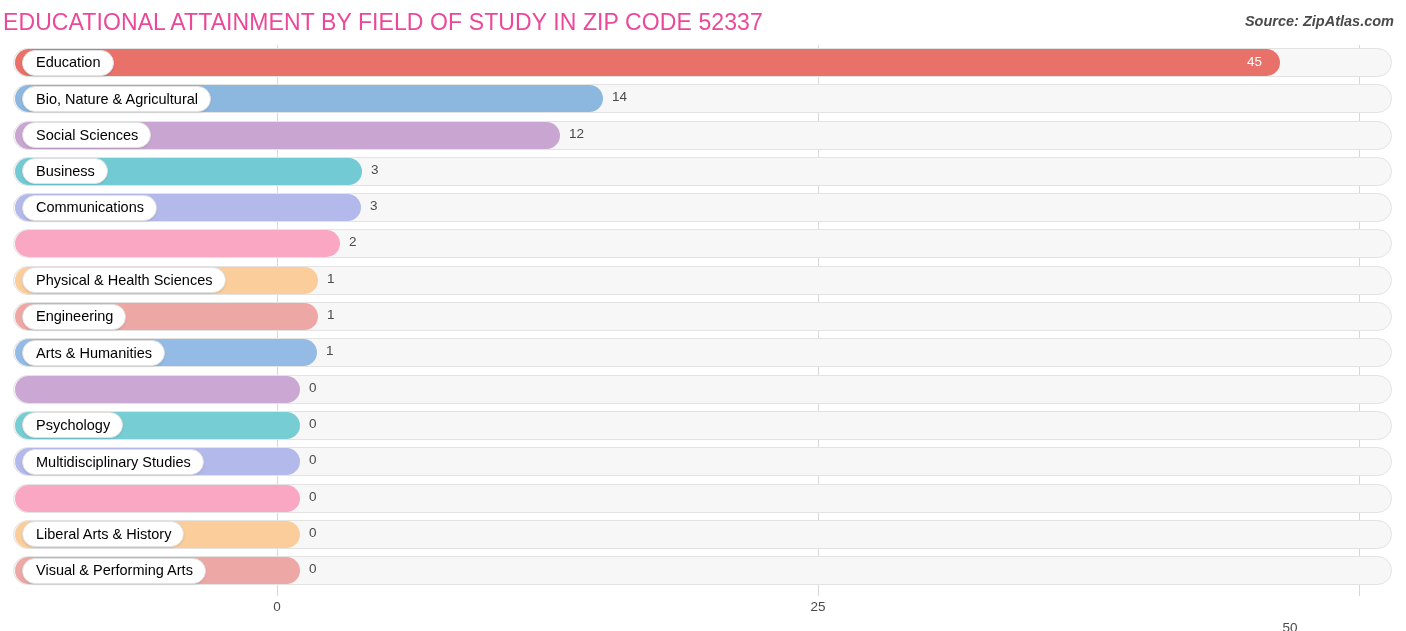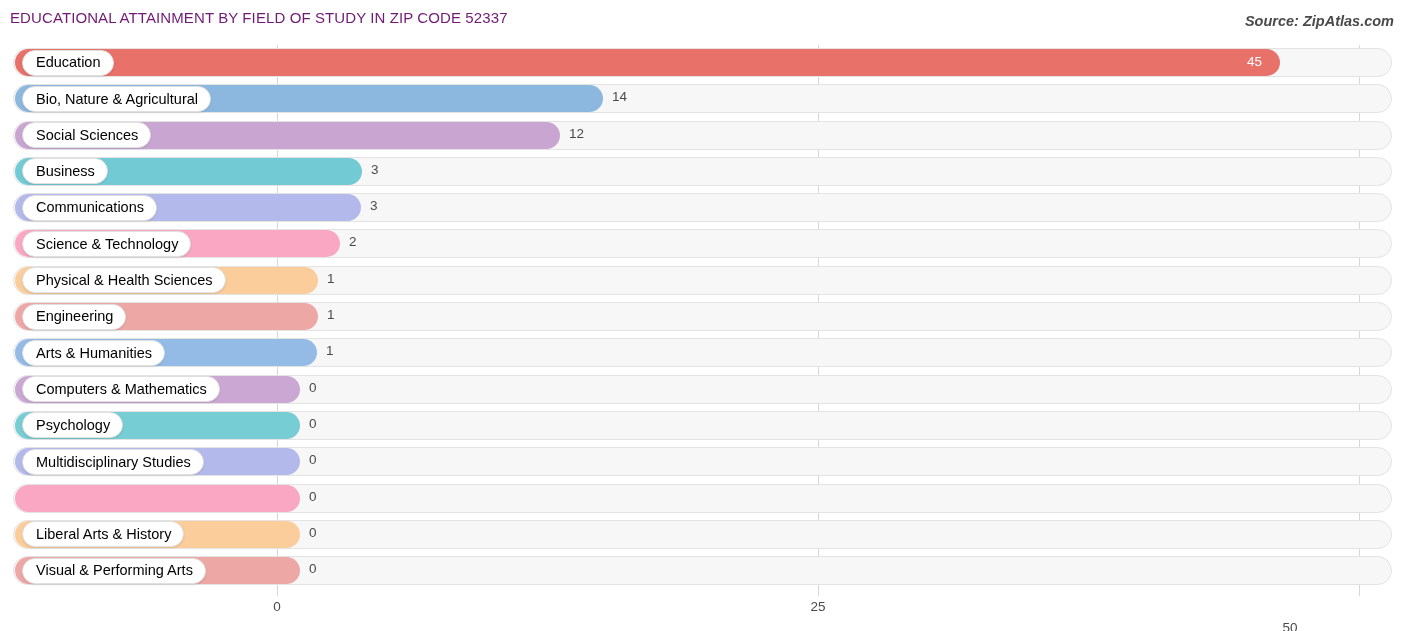--- a/index.html
+++ b/index.html
@@ -17,25 +17,25 @@
 
   
   .header {
     position: absolute;
     left: 0; top: 0;
     width: 1406px;
     height: 45px;
   }
   .chart-title {
     position: absolute;
-    left: 10px;
+    left: 3px;
     top: 9px;
-    font-size: 15px;
+    font-size: 23px;
     letter-spacing: 0.1px;
-    color: #701a75;
+    color: #ec4899;
     font-weight: 400;
     white-space: nowrap;
   }
   .chart-source {
     position: absolute;
     right: 12px;
     top: 13px;
     font-size: 14.5px;
     font-style: italic;
     font-weight: bold;
@@ -201,23 +201,20 @@
         <div class="track"></div>
         <div class="bar" style="background: rgb(179, 185, 234); width: 346px;"></div>
         <div class="pill">
           <span class="pill-label">Communications</span>
         </div>
         <div class="value-out" style="left: 370px;">3</div>
       </div>
       <div class="row">
         <div class="track"></div>
         <div class="bar" style="background: rgb(249, 167, 194); width: 325px;"></div>
-        <div class="pill">
-          <span class="pill-label">Science &amp; Technology</span>
-        </div>
         <div class="value-out" style="left: 349px;">2</div>
       </div>
       <div class="row">
         <div class="track"></div>
         <div class="bar" style="background: rgb(251, 205, 155); width: 303px;"></div>
         <div class="pill">
           <span class="pill-label">Physical &amp; Health Sciences</span>
         </div>
         <div class="value-out" style="left: 327px;">1</div>
       </div>
@@ -233,23 +230,20 @@
         <div class="track"></div>
         <div class="bar" style="background: rgb(147, 187, 230); width: 302px;"></div>
         <div class="pill">
           <span class="pill-label">Arts &amp; Humanities</span>
         </div>
         <div class="value-out" style="left: 326px;">1</div>
       </div>
       <div class="row">
         <div class="track"></div>
         <div class="bar" style="background: rgb(203, 168, 212); width: 285px;"></div>
-        <div class="pill">
-          <span class="pill-label">Computers &amp; Mathematics</span>
-        </div>
         <div class="value-out" style="left: 309px;">0</div>
       </div>
       <div class="row">
         <div class="track"></div>
         <div class="bar" style="background: rgb(118, 205, 212); width: 285px;"></div>
         <div class="pill">
           <span class="pill-label">Psychology</span>
         </div>
         <div class="value-out" style="left: 309px;">0</div>
       </div>

